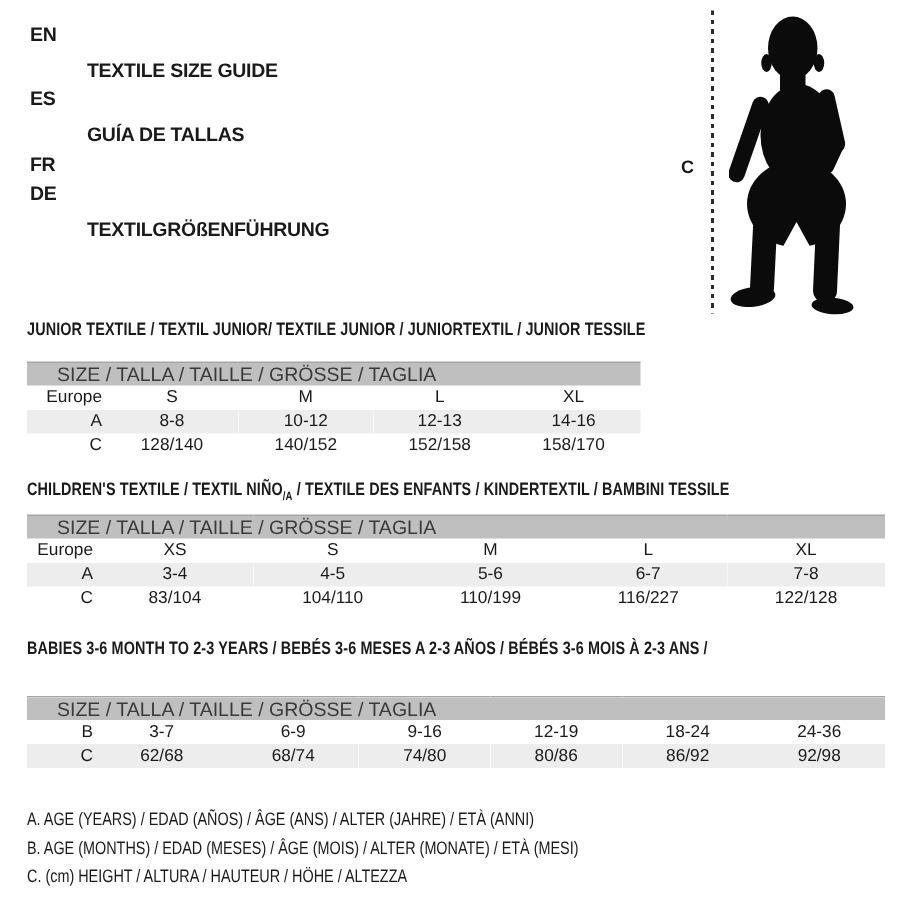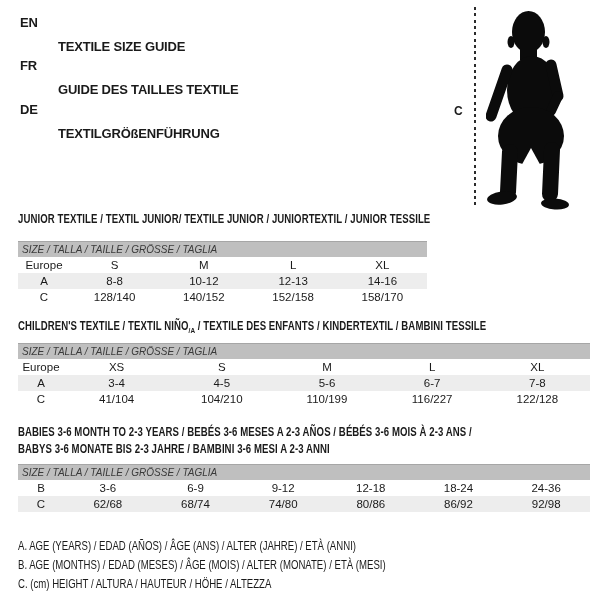--- a/index.html
+++ b/index.html
@@ -29,41 +29,44 @@
   
   .cond{display:inline-block;transform:scaleX(0.8);transform-origin:0 0;white-space:nowrap;}
 
   .tbl-title{position:absolute;left:18px;font-size:12px;font-weight:bold;line-height:17px;letter-spacing:0.1px;}
   sub{font-size:8px;}
 
   table.size-table{position:absolute;left:18px;border-collapse:collapse;table-layout:fixed;
     font-size:11.5px;color:var(--txt);}
   table.size-table td{height:16px;vertical-align:middle;padding:0 2px;overflow:hidden;white-space:nowrap;}
   tr.bar td{background:var(--bar);border-top:1px solid var(--bar-edge);height:15px;
-    font-size:10px;color:#3a3a3a;padding-left:4px;font-style:italic;}
+    font-size:13px;color:#3a3a3a;padding-left:20px;}
   tr.alt td{background:var(--row-alt);}
-  td.lbl{text-align:center;padding-left:2px;}
+  td.lbl{text-align:right;padding-left:2px;}
   td.val{text-align:center;}
 
   .footnotes{position:absolute;left:18px;top:537px;}
   .foot-line{font-size:12px;font-weight:normal;line-height:19px;}
 </style>
 </head>
 <body>
 
 <div class="canvas">
 
   <div class="lang-list">
     <div class="lang-row">
       <span class="lang-code">EN</span>
       <span class="lang-label">TEXTILE SIZE GUIDE</span>
     </div>
     <div class="lang-row">
+      <span class="lang-code">ES</span>
+      <span class="lang-label">GUÍA DE TALLAS</span>
+    </div>
+    <div class="lang-row">
       <span class="lang-code">FR</span>
-      <span class="lang-label">GUIDE DES TAILLES TEXTILE</span>
     </div>
     <div class="lang-row">
       <span class="lang-code">DE</span>
       <span class="lang-label">TEXTILGRÖßENFÜHRUNG</span>
     </div>
   </div>
 
   <span class="marker-c">C</span>
   <div class="dash-line"></div>
   <svg class="sil" viewBox="0 0 100 212" aria-hidden="true">
@@ -157,53 +160,52 @@
     <tr class="alt">
       <td class="lbl">A</td>
       <td class="val">3-4</td>
       <td class="val">4-5</td>
       <td class="val">5-6</td>
       <td class="val">6-7</td>
       <td class="val">7-8</td>
     </tr>
     <tr>
       <td class="lbl">C</td>
-      <td class="val">41/104</td>
-      <td class="val">104/210</td>
+      <td class="val">83/104</td>
+      <td class="val">104/110</td>
       <td class="val">110/199</td>
       <td class="val">116/227</td>
       <td class="val">122/128</td>
     </tr>
   </tbody>
     </table>
 
   <div class="tbl-title" style="top:424px;">
     <div><span class="cond">BABIES 3-6 MONTH TO 2-3 YEARS / BEBÉS 3-6 MESES A 2-3 AÑOS / BÉBÉS 3-6 MOIS À 2-3 ANS /</span></div>
-    <div><span class="cond">BABYS 3-6 MONATE BIS 2-3 JAHRE / BAMBINI 3-6 MESI A 2-3 ANNI</span></div>
   </div>
   <table class="size-table" style="top:464px;width:572px;">
     <colgroup>
         <col style="width:46px">
         <col>
         <col>
         <col>
         <col>
         <col>
         <col>
       </colgroup>
     <tbody>
         <tr class="bar">
       <td colspan="7">SIZE / TALLA / TAILLE / GRÖSSE / TAGLIA</td>
     </tr>
     <tr>
       <td class="lbl">B</td>
-      <td class="val">3-6</td>
+      <td class="val">3-7</td>
       <td class="val">6-9</td>
-      <td class="val">9-12</td>
-      <td class="val">12-18</td>
+      <td class="val">9-16</td>
+      <td class="val">12-19</td>
       <td class="val">18-24</td>
       <td class="val">24-36</td>
     </tr>
     <tr class="alt">
       <td class="lbl">C</td>
       <td class="val">62/68</td>
       <td class="val">68/74</td>
       <td class="val">74/80</td>
       <td class="val">80/86</td>
       <td class="val">86/92</td>

